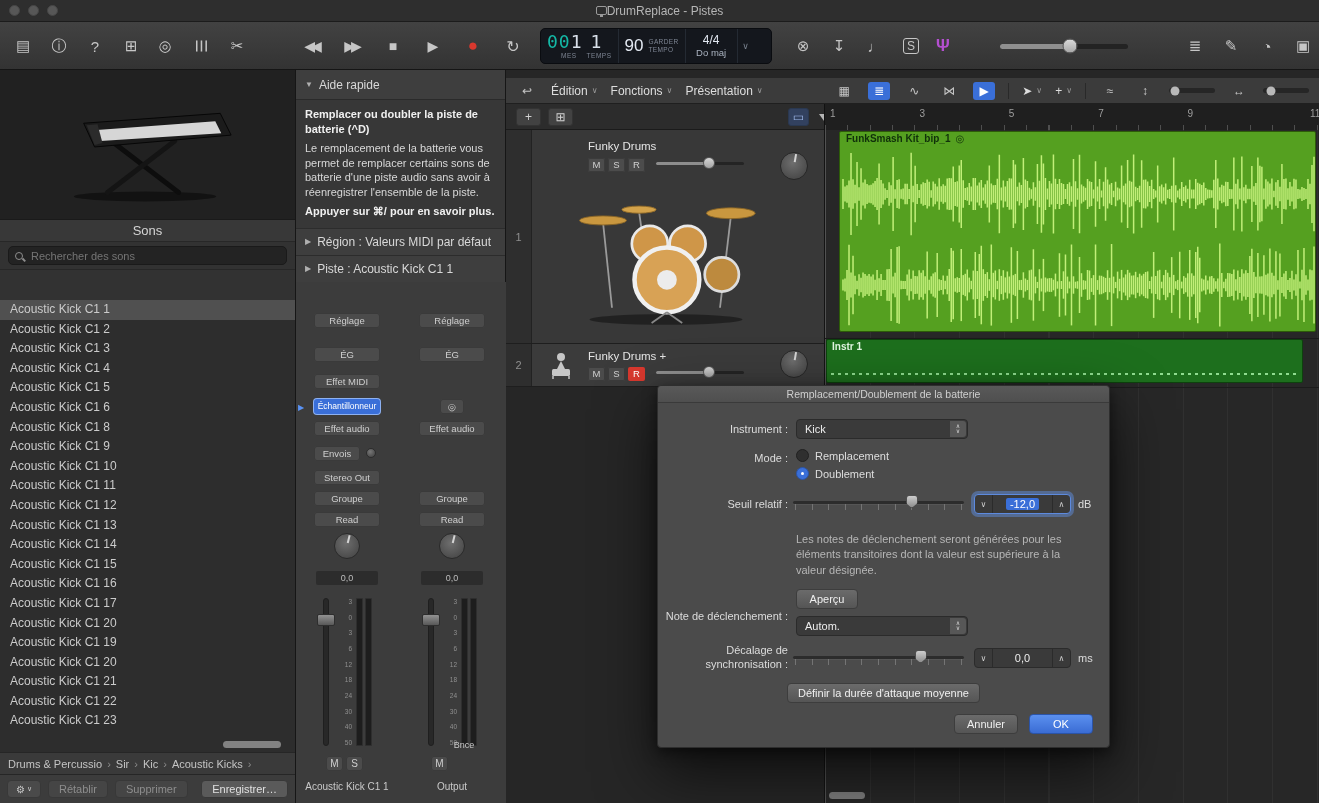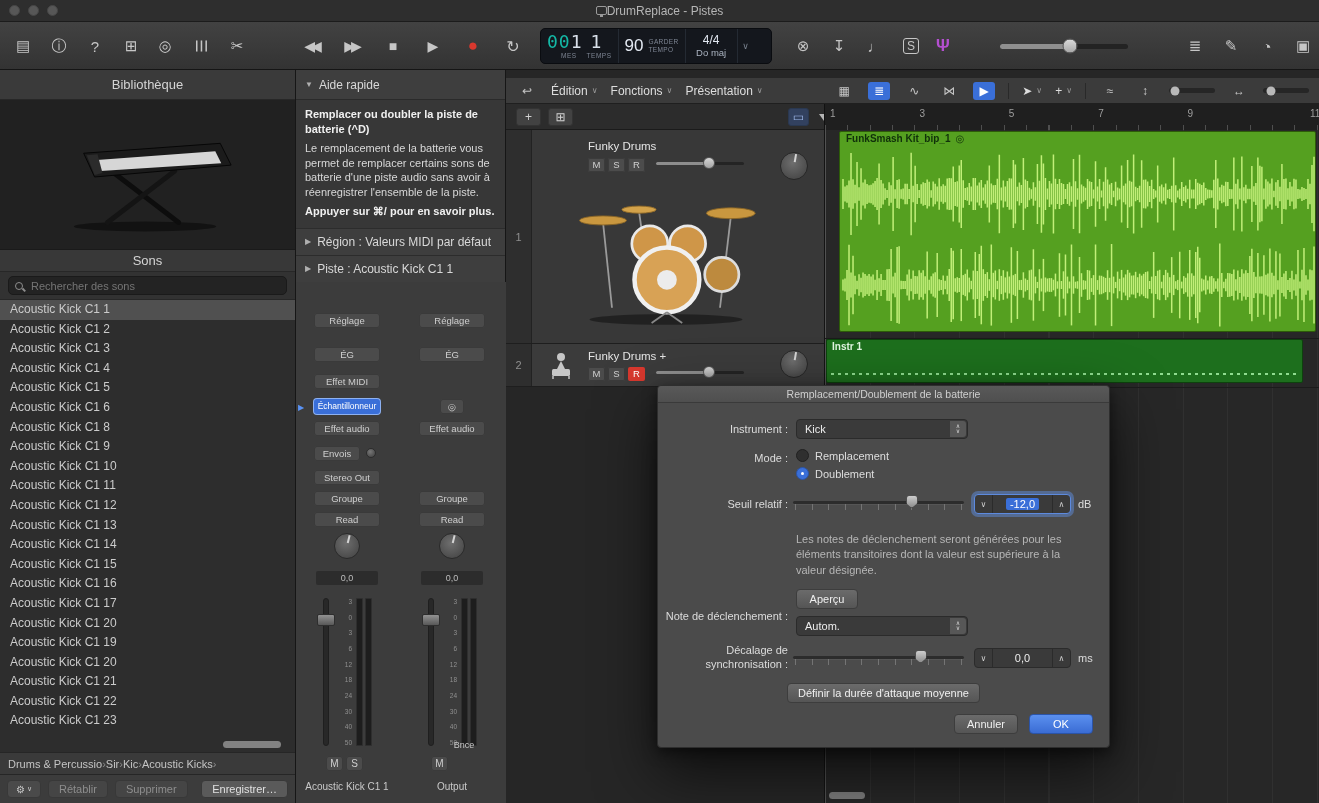--- a/index.html
+++ b/index.html
@@ -52,21 +52,21 @@
   .lib-image{height:150px;background:#212121;border-bottom:1px solid #1a1a1a;display:flex;align-items:center;justify-content:center}
   .lib-sons{height:22px;background:#383838;border-bottom:1px solid #272727;display:flex;align-items:center;justify-content:center;font-size:13px;color:#d4d4d4}
   .lib-search{height:28px;background:#323232;display:flex;align-items:center;padding:0 8px;border-bottom:1px solid #272727}
   .lib-search input{width:100%;height:19px;background:#232323;border:1px solid #1a1a1a;border-radius:5px;color:#bdbdbd;font-size:11px;padding:0 6px 0 22px;outline:none;font-family:"Liberation Sans",sans-serif}
   .lens{position:absolute;left:15px;width:8px;height:8px;border:1.5px solid #8d8d8d;border-radius:50%}
   .lens::after{content:"";position:absolute;left:6px;top:6px;width:4px;height:1.5px;background:#8d8d8d;transform:rotate(45deg)}
   .lib-list{position:absolute;left:0;top:230px;bottom:51px;width:100%;background:#2d2d2d;overflow:hidden}
   .lib-item{height:19.6px;line-height:19.6px;padding-left:10px;font-size:12px;color:#cbcbcb;white-space:nowrap}
   .lib-item.sel{background:#505050}
   .lib-hscroll{position:absolute;right:14px;bottom:55px;width:58px;height:7px;border-radius:4px;background:#828282}
-  .lib-crumbs{position:absolute;left:0;bottom:29px;width:100%;height:22px;background:#3a3a3a;border-top:1px solid #262626;display:flex;align-items:center;padding:0 8px;font-size:11px;color:#c4c4c4;white-space:nowrap;overflow:hidden}
+  .lib-crumbs{position:absolute;left:0;bottom:29px;width:100%;height:22px;background:#3a3a3a;border-top:1px solid #262626;display:flex;align-items:center;gap:5px;padding:0 8px;font-size:11px;color:#c4c4c4;white-space:nowrap;overflow:hidden}
   .crumb-sep{color:#8b8b8b}
   .lib-footer{position:absolute;left:0;bottom:0;width:100%;height:29px;background:#3c3c3c;border-top:1px solid #262626;display:flex;align-items:center;gap:7px;padding:0 7px}
   .gear-btn{width:34px;height:18px;border-radius:4px;background:#4a4a4a;border:1px solid #383838;display:flex;align-items:center;justify-content:center;gap:2px;font-size:10px;color:#c9c9c9}
   .ftr-btn{height:18px;padding:0 10px;border-radius:4px;background:#454545;border:1px solid #383838;color:#8d8d8d;font-size:11px;display:flex;align-items:center}
   .ftr-btn.primary{background:#5a5a5a;color:#e0e0e0;margin-left:auto}
 
   
   .helppanel{position:absolute;left:296px;top:70px;width:210px;height:733px;background:#3c3c3c;border-right:1px solid #161616}
   .help-hd{height:30px;background:#3e3e3e;border-bottom:1px solid #2a2a2a;display:flex;align-items:center;gap:6px;padding:0 9px;font-size:12px;color:#d8d8d8}
   .disc{font-size:8px;color:#b0b0b0}
@@ -290,21 +290,20 @@
       <span class="tb-icon">
           <span class="g">◔</span>
         </span>
       <span class="tb-icon">
           <span class="g">▣</span>
         </span>
     </div>
   </div>
 
   <div class="library">
-    <div class="panel-hd">Bibliothèque</div>
     <div class="lib-image">
       <svg width="188" height="120" viewBox="0 0 190 120">
         <ellipse cx="92" cy="112" rx="72" ry="5" fill="#000" opacity="0.45"></ellipse>
         <line x1="58" y1="56" x2="126" y2="108" stroke="#0d0d0d" stroke-width="5" stroke-linecap="round"></line>
         <line x1="122" y1="56" x2="54" y2="108" stroke="#141414" stroke-width="5" stroke-linecap="round"></line>
         <path d="M30,38 L168,28 L179,50 L41,62 Z" fill="#1b1b1b" stroke="#060606"></path>
         <path d="M40,45 L163,36 L169,48 L47,56 Z" fill="#d6d6d6"></path>
         <path d="M33,40 L44,39 L49,58 L41,60 Z" fill="#2b2b2b"></path>
       </svg>
     </div>

